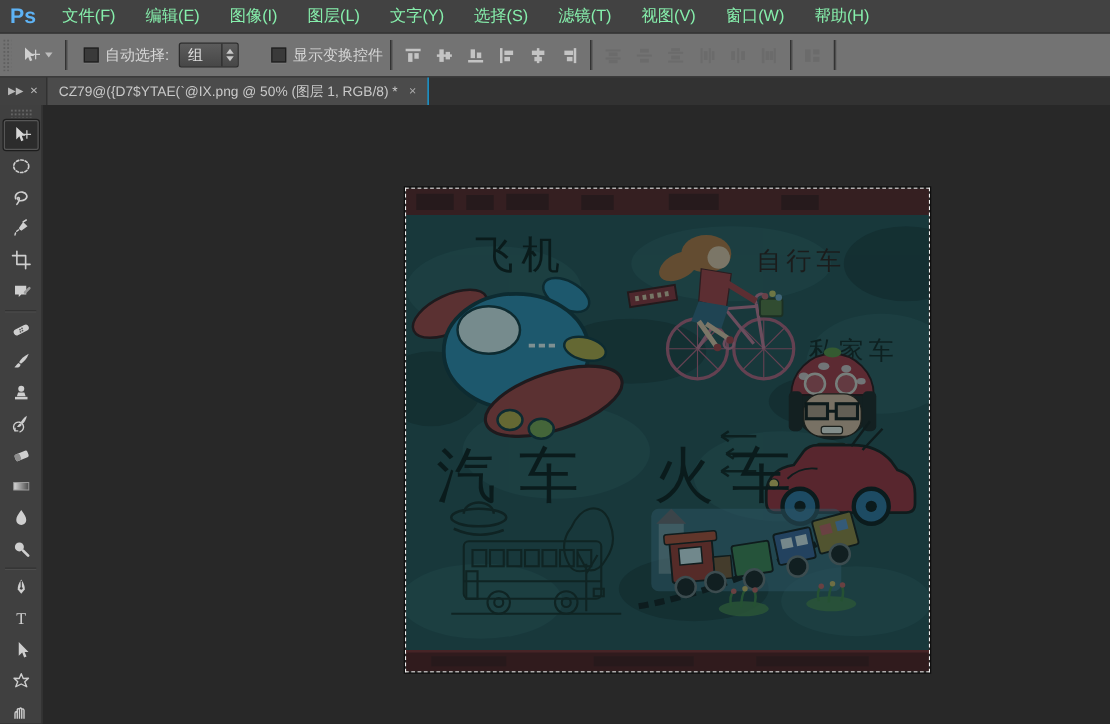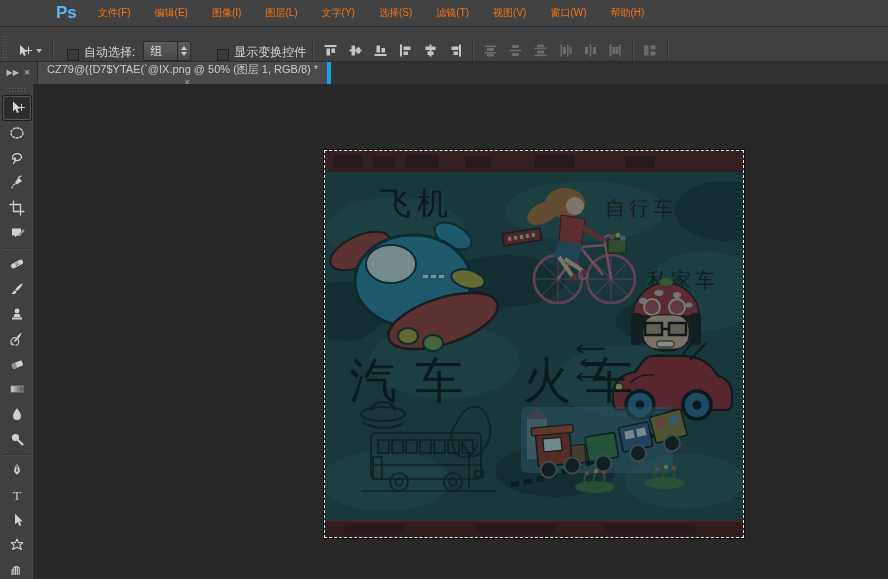--- a/index.html
+++ b/index.html
@@ -2,26 +2,26 @@
 <html><head>
 <meta charset="utf-8">
 <style>
   * { margin:0; padding:0; box-sizing:border-box; }
   html,body { width:888px; height:579px; overflow:hidden; background:#282828;
     font-family:"Liberation Sans","DejaVu Sans",sans-serif; -webkit-font-smoothing:antialiased; }
 
   
   .menubar { height:27px; background:#424242; border-bottom:1px solid #2a2a2a;
     display:flex; align-items:center; }
-  .ps-logo { color:#5eb3f5; font-weight:bold; font-size:17px; padding:0 9px 0 8px; letter-spacing:0;margin-left:48px; }
-  .menu-item { color:#f97316; font-size:10px; padding:0 12px; line-height:26px; cursor:default; }
+  .ps-logo { color:#5eb3f5; font-weight:bold; font-size:17px; padding:0 9px 0 8px; letter-spacing:0; }
+  .menu-item { color:#86efac; font-size:13px; padding:0 12px; line-height:26px; cursor:default; }
 
   
-  .optionsbar { height:35px; background:#404040; border-bottom:1px solid #2a2a2a;
-    display:flex; align-items:flex-end; }
+  .optionsbar { height:35px; background:#737373; border-bottom:1px solid #2a2a2a;
+    display:flex; align-items:center; }
   .vgrip { width:7px; height:26px; margin:0 3px 0 2px;
     background:radial-gradient(#5f5f5f 28%, transparent 32%); background-size:3px 3px; }
   .opt-sep { width:1px; height:24px; background:#333; box-shadow:1px 0 0 #4e4e4e; margin:0 6px; }
   .tool-preset { display:flex; align-items:center; gap:2px; padding:2px 4px; }
   .caret-down { width:0; height:0; border-left:3.5px solid transparent; border-right:3.5px solid transparent;
     border-top:4px solid #bdbdbd; margin-left:2px; }
   .checkbox { width:12px; height:12px; background:#3a3a3a; border:1px solid #1f1f1f;
     box-shadow:0 1px 0 rgba(255,255,255,.08); margin:0 5px 0 8px; }
   .opt-label { color:#d6d6d6; font-size:12px; }
   .dropdown { display:flex; align-items:center; width:48px; height:20px; margin-left:8px;
@@ -33,21 +33,21 @@
   .tri-dn { width:0; height:0; border-left:3px solid transparent; border-right:3px solid transparent; border-top:4px solid #c9c9c9; }
   .icon-btn { width:22px; height:22px; display:flex; align-items:center; justify-content:center; border-radius:2px; }
   .ai-group { display:flex; align-items:center; gap:3px; }
 
   
   .tabbar { height:22px; background:#323232; display:flex; align-items:stretch; }
   .panel-corner { width:38px; background:#414141; border-right:1px solid #2c2c2c;
     display:flex; align-items:center; justify-content:space-around; padding:0 4px; }
   .panel-corner span { color:#b9b9b9; font-size:8px; line-height:1; }
   .doc-tab { background:#4b4b4b; display:flex; align-items:center; padding:0 9px;
-    border-right:4px solid #0ea5e9; max-width:330px;flex-direction:column; }
+    border-right:1px solid #0ea5e9; max-width:330px; }
   .doc-tab .title { color:#c9c9c9; font-size:11px; white-space:nowrap; }
   .doc-tab .tab-close { color:#aaa; font-size:10px; margin-left:9px; }
 
   
   .main { position:relative; height:495px; background:#282828; }
   .tools-panel { position:absolute; left:0; top:0; width:34px; height:100%;
     background:#404040; border-right:1px solid #313131; z-index:5; }
   .tools-grip { width:18px; height:7px; margin:3px auto 2px;
     background:radial-gradient(#646464 30%, transparent 34%); background-size:3px 3px; }
   .tool-btn { width:28px; height:24px; margin:1px auto; display:flex; align-items:center;

